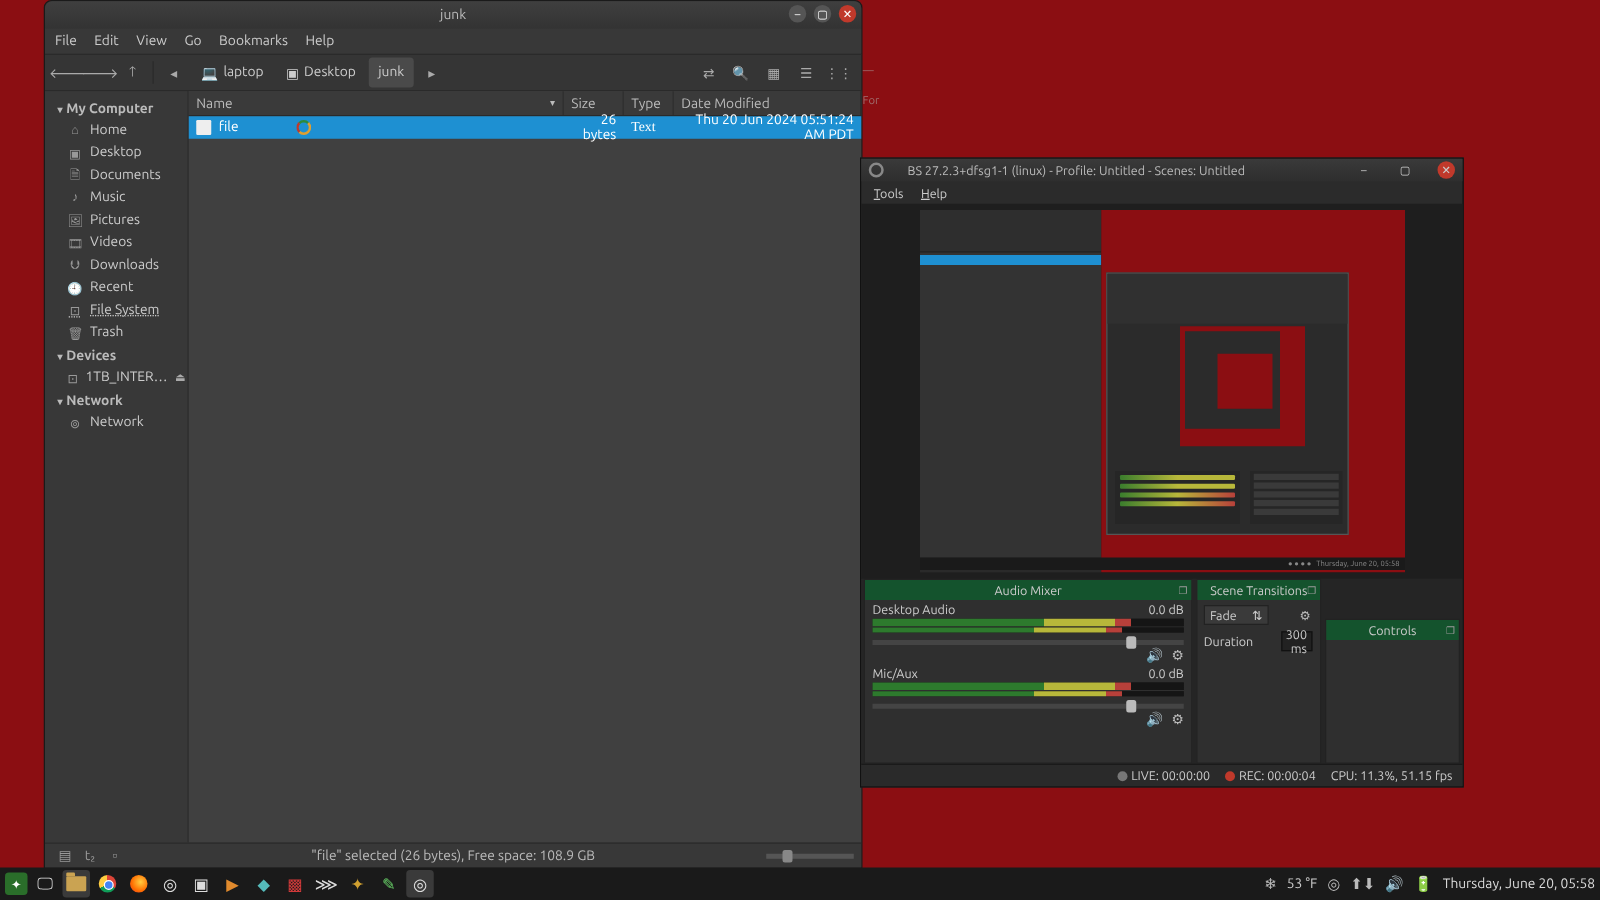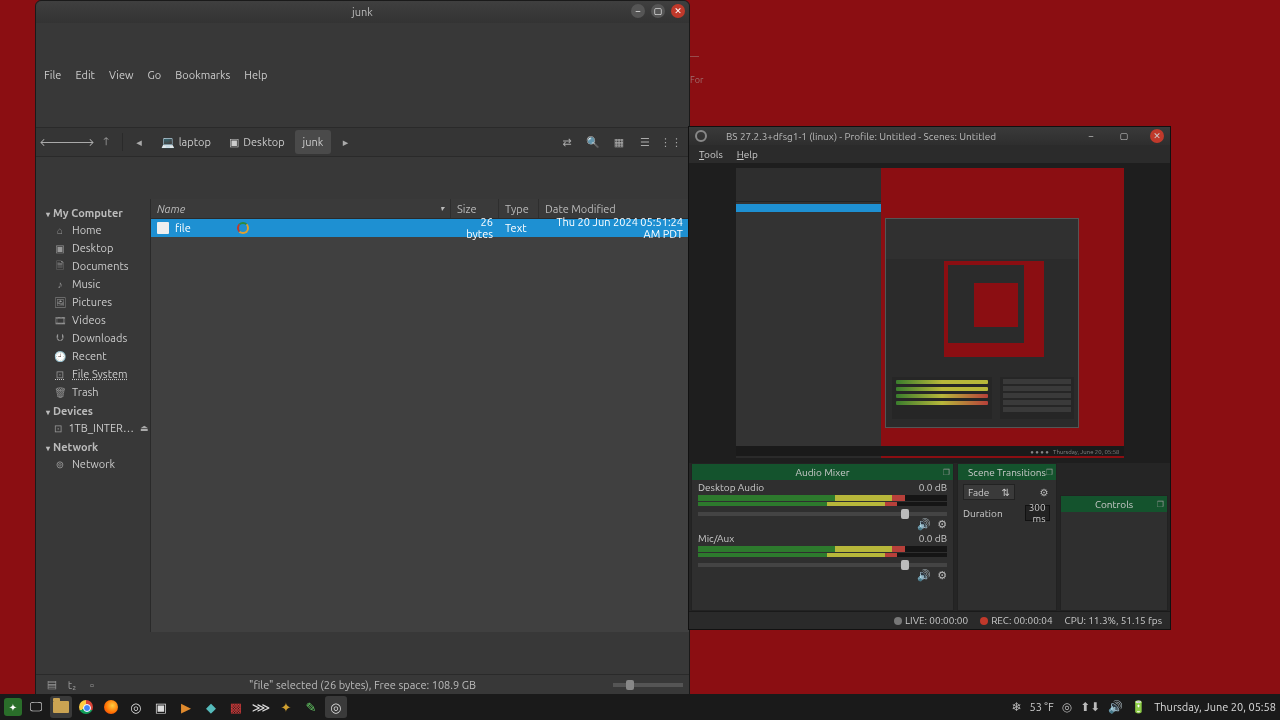--- a/index.html
+++ b/index.html
@@ -1,19 +1,19 @@
 <!DOCTYPE html>
 <html><head>
 <meta charset="utf-8">
 <style>
 * { margin: 0; padding: 0; box-sizing: border-box; font-family: "Ubuntu", "Segoe UI", sans-serif; }
 body { width: 1280px; height: 720px; background: #8b0e12; overflow: hidden; position: relative; color: #ccc; font-size: 11px; }
 
 
-.fm-window { position: absolute; left: 35px; top: 0; width: 655px; height: 695px; background: #383838; border: 1px solid #1a1a1a; border-radius: 6px 6px 0 0; display: flex; flex-direction: column; gap: 42px; }
+.fm-window { position: absolute; left: 35px; top: 0; width: 655px; height: 695px; background: #383838; border: 1px solid #1a1a1a; border-radius: 6px 6px 0 0; display: flex; flex-direction: column; }
 .fm-titlebar { height: 22px; background: linear-gradient(#3f3f3f,#333); display: flex; align-items: center; justify-content: center; position: relative; border-radius: 6px 6px 0 0; }
 .fm-title { color: #bbb; font-size: 11px; }
 .fm-winbtns { position: absolute; right: 4px; top: 3px; display: flex; gap: 6px; }
 .winbtn { width: 14px; height: 14px; border-radius: 50%; display: flex; align-items: center; justify-content: center; font-size: 9px; color: #fff; }
 .winbtn.close { background: #c0392b; }
 .winbtn.max, .winbtn.min { background: #555; }
 
 .fm-menubar { height: 20px; display: flex; align-items: center; gap: 14px; padding: 0 8px; background: #383838; color: #ccc; font-size: 11px; }
 .fm-menubar span { cursor: default; }
 
@@ -30,32 +30,32 @@
 .side-group { color: #bbb; font-size: 11px; font-weight: bold; padding: 4px 6px 2px 10px; }
 .side-item { display: flex; align-items: center; gap: 6px; height: 18px; padding-left: 18px; color: #ccc; font-size: 11px; }
 .side-item .sicon { width: 12px; text-align: center; font-size: 10px; color: #999; }
 .side-item.underline { text-decoration: underline dotted; }
 .side-item .eject { margin-left: auto; margin-right: 6px; color: #aaa; font-size: 9px; }
 .side-caret { font-size: 8px; margin-right: 3px; }
 
 .fm-content { flex: 1; background: #404040; display: flex; flex-direction: column; }
 .fm-headers { height: 20px; display: flex; align-items: center; background: #3a3a3a; border-bottom: 1px solid #2a2a2a; color: #bbb; font-size: 11px; }
 .fm-headers .col { padding: 0 6px; border-right: 1px solid #2e2e2e; height: 100%; display: flex; align-items: center; }
-.col-name { flex: 1; position: relative; font-style: italic; }
+.col-name { flex: 1; position: relative; }
 .col-name .sortarr { position: absolute; right: 6px; font-size: 8px; }
 .col-size { width: 48px; }
 .col-type { width: 40px; }
 .col-date { width: 150px; }
 
 .fm-row { height: 18px; display: flex; align-items: center; font-size: 11px; font-family: monospace; }
 .fm-row.selected { background: #1e90d2; color: #fff; }
 .fm-row .cell { padding: 0 6px; }
 .cell-name { flex: 1; display: flex; align-items: center; gap: 6px; }
 .cell-size { width: 48px; text-align: right; }
-.cell-type { width: 40px; }
+.cell-type { width: 40px; font-family: Liberation Serif, serif; }
 .cell-date { width: 150px; text-align: right; }
 .file-icon { width: 12px; height: 12px; background: #eee; border-radius: 1px; display: inline-block; }
 .cursor-ring { width: 12px; height: 12px; border: 2px solid #e0a030; border-radius: 50%; border-left-color: #c0392b; border-top-color: #2d8b3c; margin-left: 40px; }
 
 .fm-status { height: 20px; background: #383838; border-top: 1px solid #2a2a2a; display: flex; align-items: center; padding: 0 6px; font-size: 11px; color: #bbb; position: relative; }
 .fm-status .sbtn { width: 20px; height: 16px; display: flex; align-items: center; justify-content: center; color: #999; }
 .fm-status .stext { position: absolute; left: 50%; transform: translateX(-50%); }
 .fm-status .zoom { margin-left: auto; width: 70px; height: 4px; background: #555; position: relative; }
 .fm-status .zoom .zh { position: absolute; left: 18%; top: -3px; width: 8px; height: 10px; background: #888; border-radius: 2px; }
 

